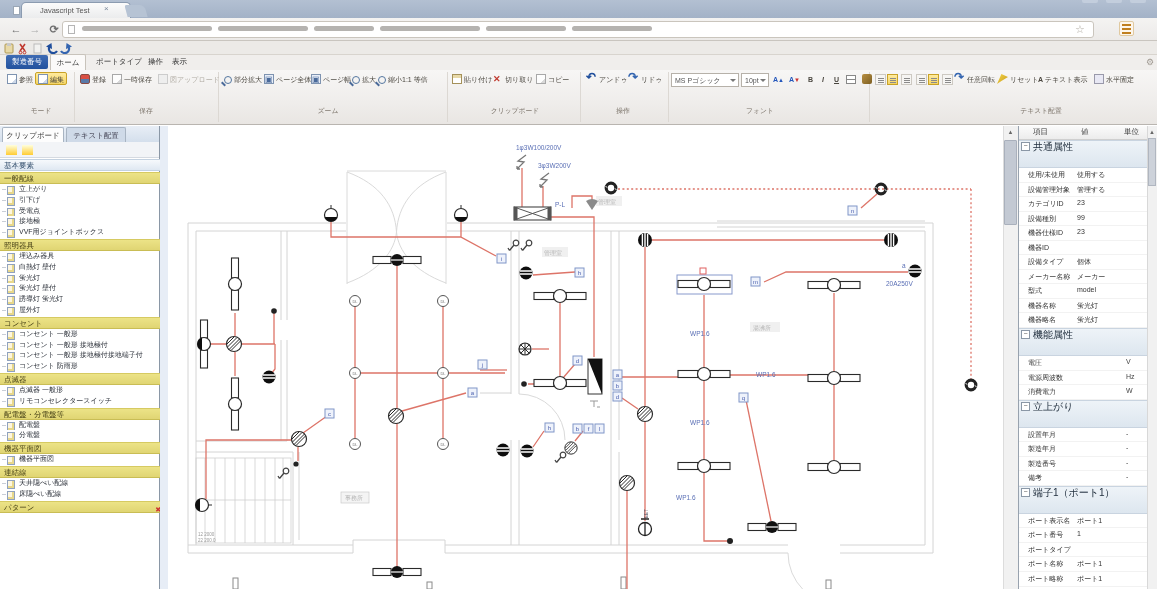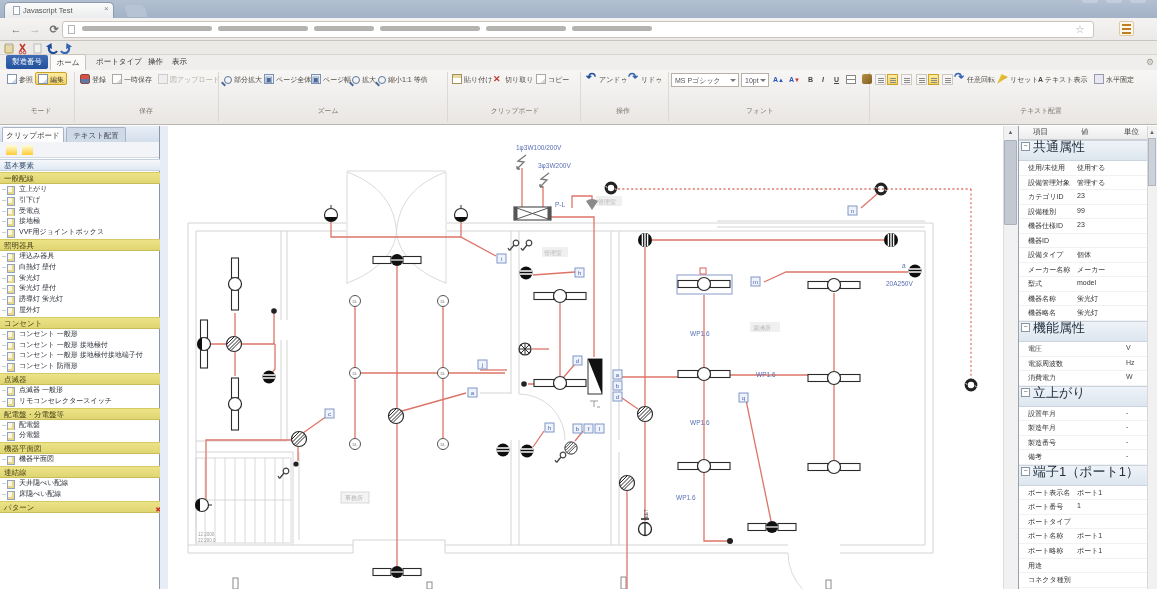--- a/index.html
+++ b/index.html
@@ -1,20 +1,20 @@
 <!DOCTYPE html>
 <html><head><meta charset="utf-8">
 <style>
 *{margin:0;padding:0;box-sizing:border-box}
 html,body{width:1157px;height:589px;overflow:hidden;font-family:"Liberation Sans",sans-serif;background:#fff}
 #stage{position:relative;width:1157px;height:589px}
 .abs{position:absolute}
 
 #tabbar{left:0;top:0;width:1157px;height:18px;background:linear-gradient(#b3c0d2,#a3b2c7)}
-#tab{left:4px;top:2px;width:110px;height:16px;background:linear-gradient(#fbfbfb,#ebeced);border:1px solid #8b9bb0;border-bottom:none;border-radius:5px 5px 0 0;font-size:7.5px;color:#555;line-height:15px;padding-left:18px}
+#tab{left:21px;top:2px;width:110px;height:16px;background:linear-gradient(#fbfbfb,#ebeced);border:1px solid #8b9bb0;border-bottom:none;border-radius:5px 5px 0 0;font-size:7.5px;color:#555;line-height:15px;padding-left:18px}
 #tabfav{left:13px;top:6px;width:7px;height:9px;background:#fff;border:1px solid #9aa6b5}
 #tabx{left:104px;top:5px;width:8px;height:8px;color:#7b8a9d;font-size:8px;line-height:8px}
 #newtab{left:126px;top:5px;width:20px;height:12px;background:#b6c3d4;border-radius:2px 5px 0 0;transform:skewX(15deg)}
 #navbar{left:0;top:18px;width:1157px;height:23px;background:linear-gradient(#f4f3f2,#eceae8);border-bottom:1px solid #c9c5bf}
 .navbtn{top:22px;width:16px;height:15px;color:#6f6f6f;font-size:11px;text-align:center;line-height:15px;font-weight:bold}
 #urlbox{left:62px;top:21px;width:1032px;height:17px;background:#fff;border:1px solid #cac5bd;border-radius:3px}
 #urlpage{left:68px;top:25px;width:7px;height:9px;background:#fdfdfd;border:1px solid #b5b5b5}
 .urltxt{top:26px;height:5px;background:#b5b3b0;border-radius:2.5px}
 #star{left:1075px;top:23px;width:12px;height:12px;color:#b5b0a8;font-size:11px;line-height:12px}
 #menu{left:1119px;top:21px;width:15px;height:15px;background:#fdf6ec;border:1px solid #e0c9a0;border-radius:2px}
@@ -83,21 +83,21 @@
 .sarr{width:13px;height:12px;color:#666;font-size:6px;text-align:center;line-height:12px}
 #rpanel{left:1018px;top:126px;width:129px;height:463px;background:#fff;border-left:1px solid #98a2ae}
 #rphead{left:1019px;top:126px;width:128px;height:14px;background:linear-gradient(#fbfbfb,#ececec);border-bottom:1px solid #cfcfcf;font-size:7.5px;color:#333}
 .rph{position:absolute;top:1px}
 #rscroll{left:1147px;top:126px;width:10px;height:463px;background:#f1f1f1;border-left:1px solid #d8d8d8}
 #rthumb{left:1148px;top:138px;width:8px;height:48px;background:#cdd2da;border:1px solid #b0b6c0}
 .prow{position:relative;height:14.55px;font-size:7px;color:#333;border-bottom:1px solid #f2f2f2;white-space:nowrap}
 .prow .k{position:absolute;left:9px;top:2px}
 .prow .v{position:absolute;left:58px;top:2px}
 .prow .u{position:absolute;left:107px;top:2px;color:#444}
-.psec{position:relative;height:21px;background:linear-gradient(#eef3f8,#dde6ef);border-top:1px solid #c9d4e0;border-bottom:1px solid #c9d4e0;font-size:13px;color:#22303f;line-height:12px;padding-left:14px}
+.psec{position:relative;height:28px;background:linear-gradient(#eef3f8,#dde6ef);border-top:1px solid #c9d4e0;border-bottom:1px solid #c9d4e0;font-size:10px;color:#22303f;line-height:12px;padding-left:14px}
 .psec:before{content:"−";position:absolute;left:2px;top:1px;width:7px;height:7px;border:1px solid #8a97a6;background:#fff;font-size:7px;line-height:6px;text-align:center;color:#555}
 </style></head>
 <body>
 <div id="stage">
 
 <div class="abs" id="tabbar"></div>
 <div class="abs" id="tab">Javascript Test</div>
 <div class="abs" id="tabfav"></div>
 <div class="abs" id="tabx">×</div>
 <div class="abs" id="newtab"></div>

